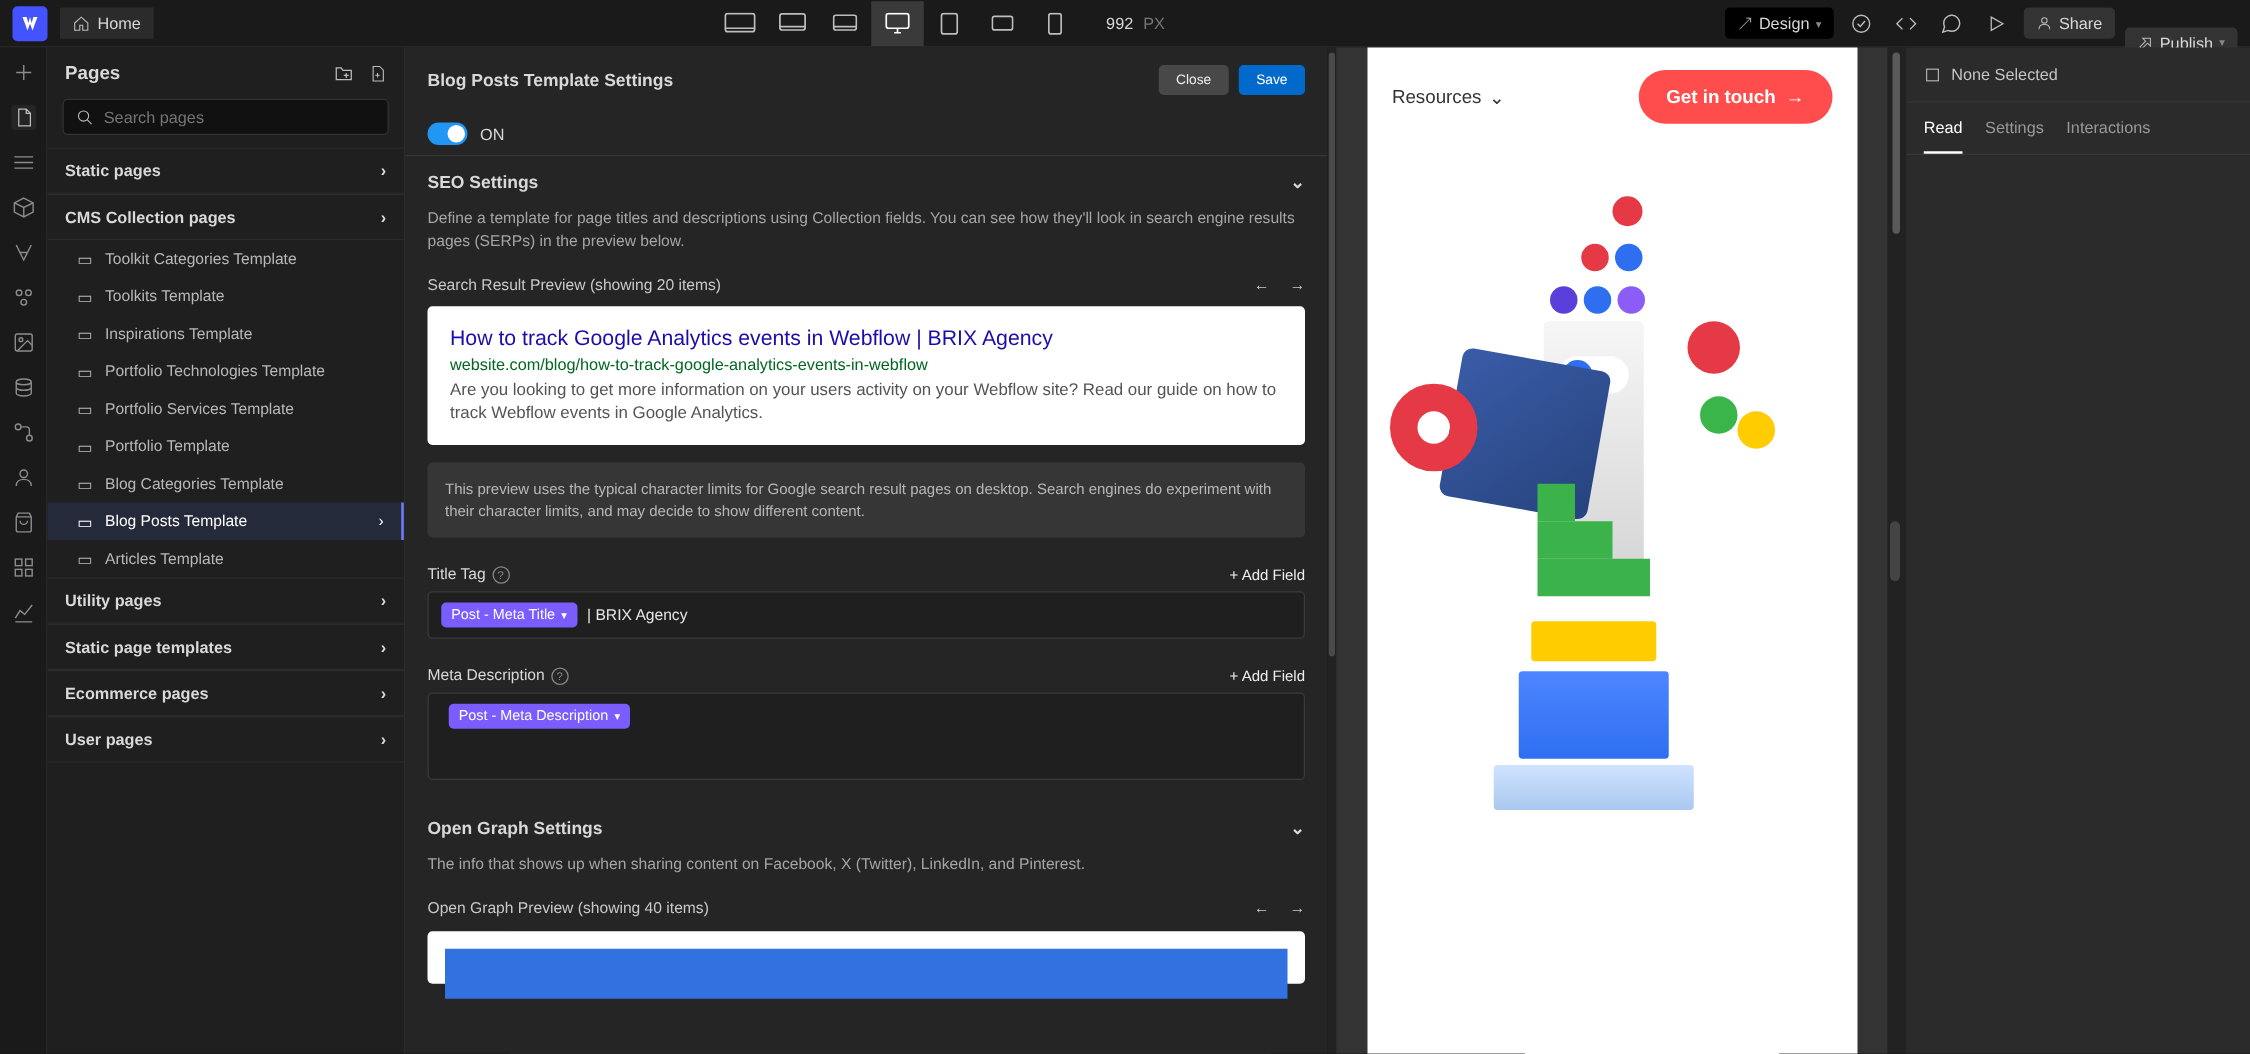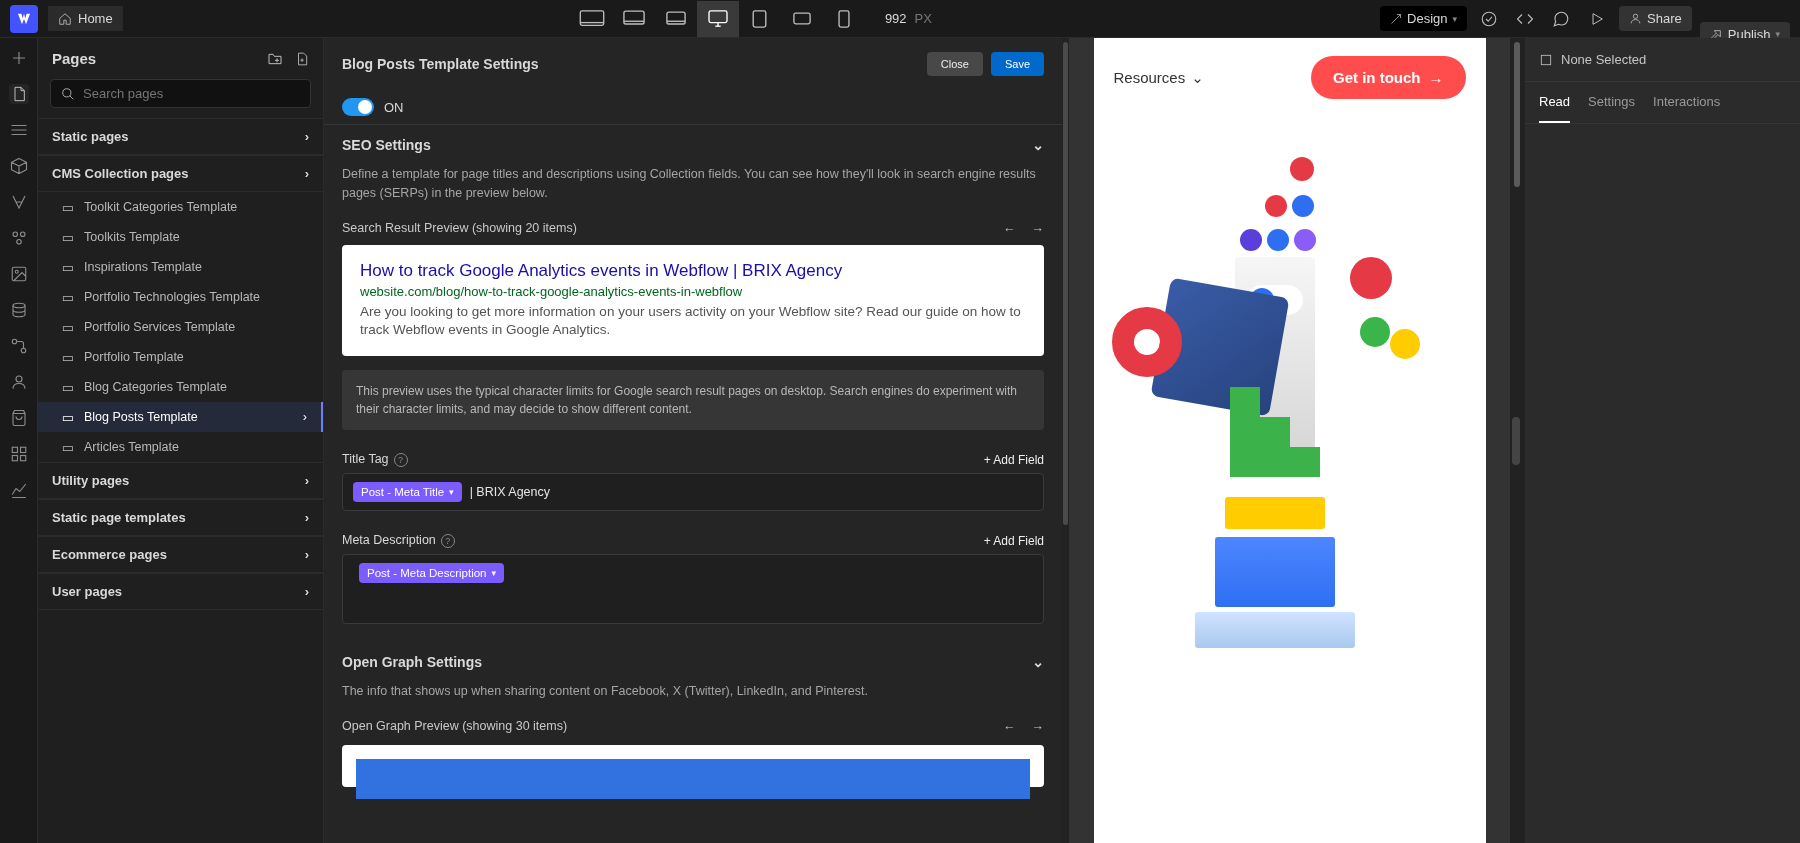--- a/index.html
+++ b/index.html
@@ -432,21 +432,21 @@
       </div>
     </div>
 
     <div class="section-hdr">
       <span>Open Graph Settings</span>
       <span>⌄</span>
     </div>
     <div class="section-body">
       <div class="desc">The info that shows up when sharing content on Facebook, X (Twitter), LinkedIn, and Pinterest.</div>
       <div class="subhdr">
-        <span>Open Graph Preview (showing 30 items)</span>
+        <span>Open Graph Preview (showing 40 items)</span>
         <div class="navarrows">
           <span>←</span>
           <span>→</span>
         </div>
       </div>
       <div class="og-preview">
         <div class="og-img"></div>
       </div>
     </div>
   </div>

